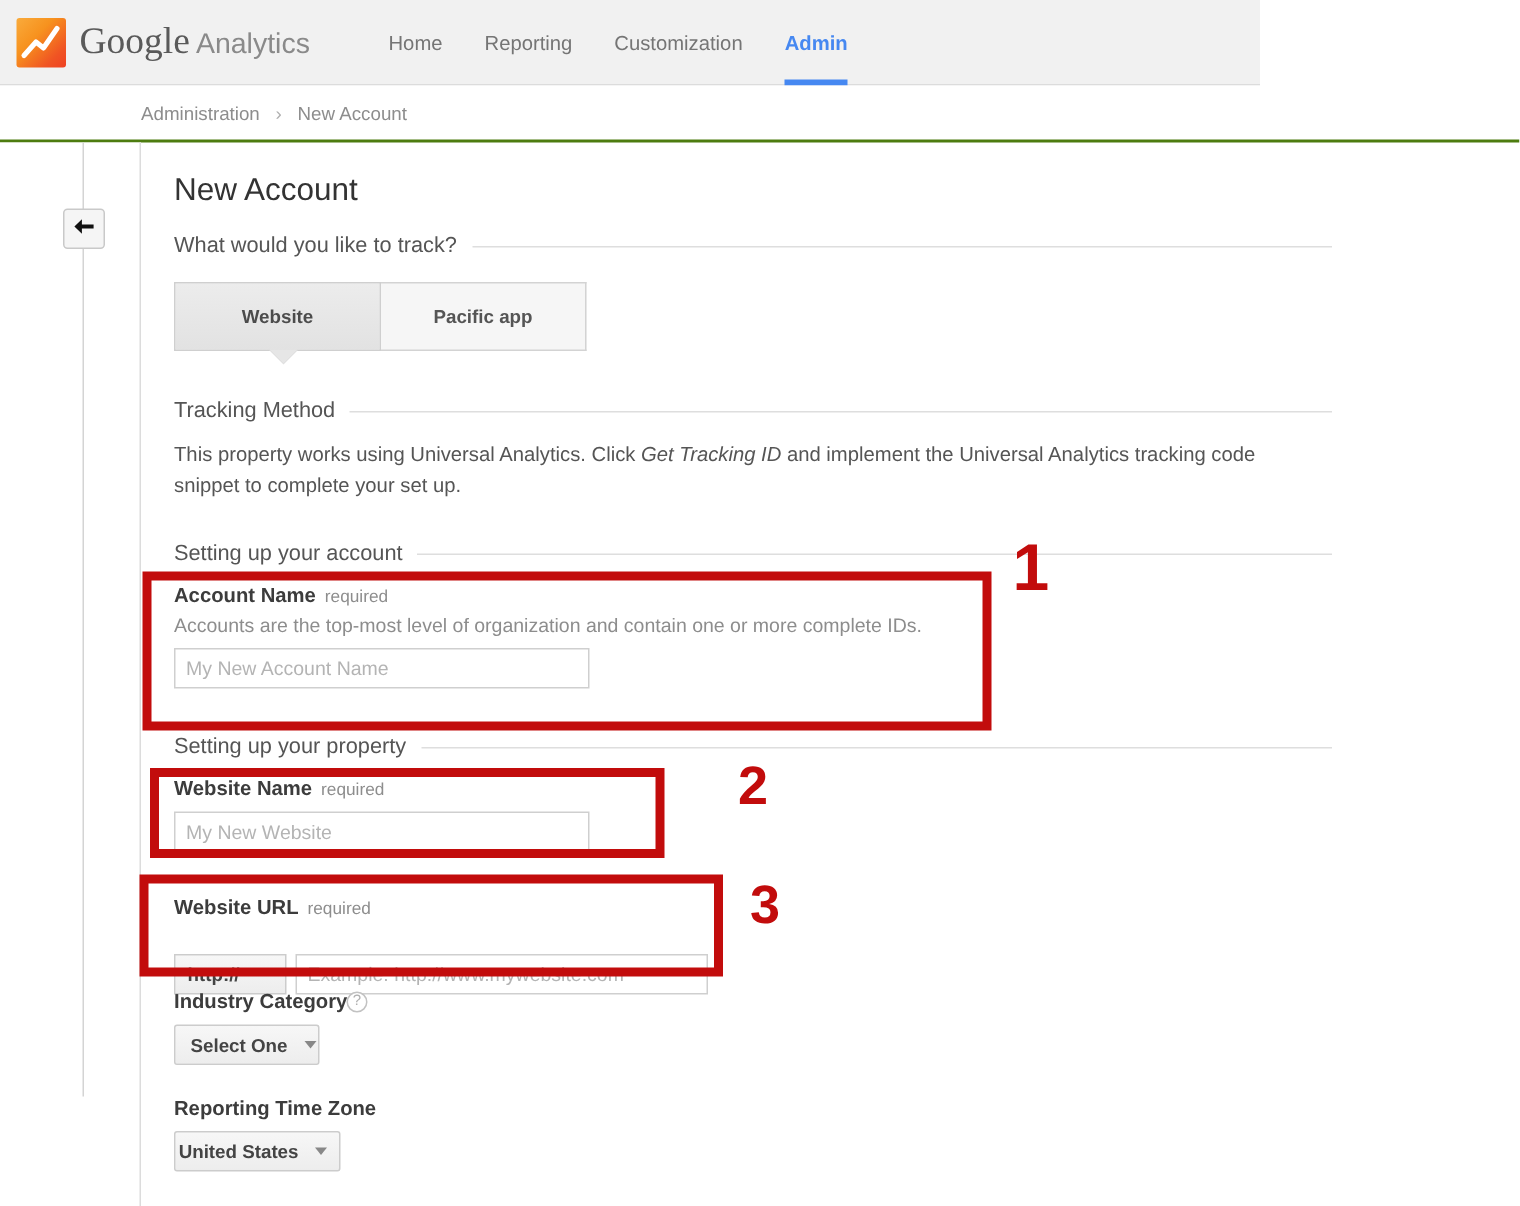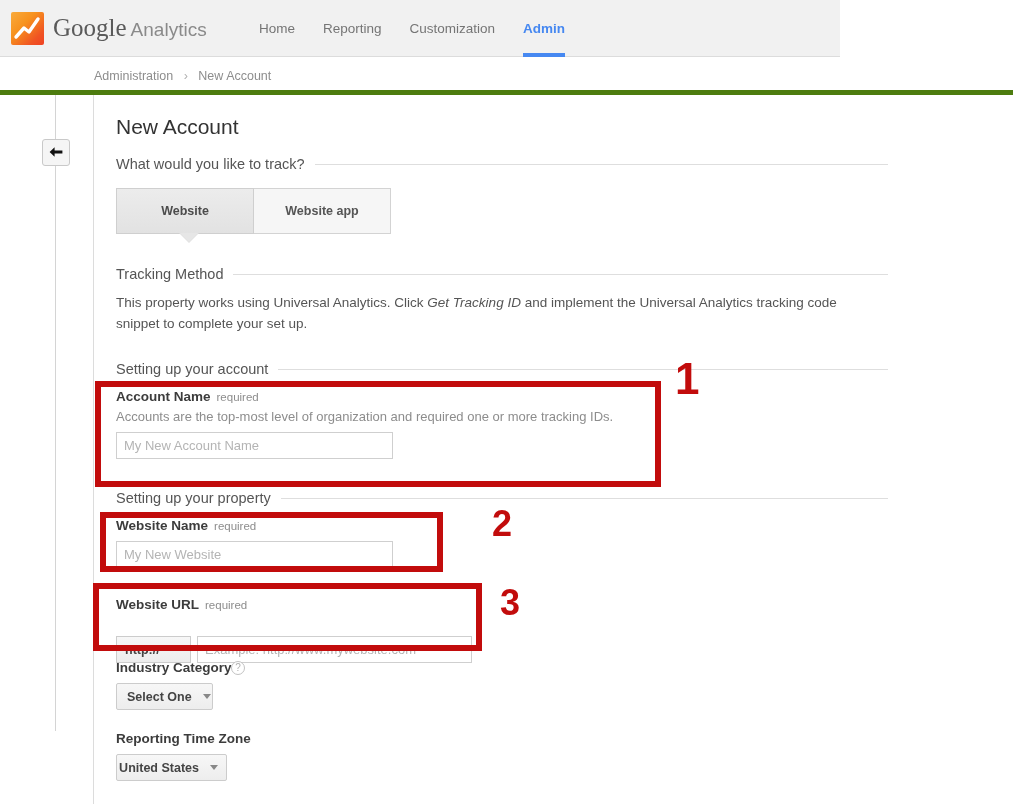--- a/index.html
+++ b/index.html
@@ -83,21 +83,21 @@
     bottom: 0;
     height: 4px;
     background: #4688f1;
   }
 
   
   #crumbbar {
     position: absolute;
     left: 0; top: 57px;
     width: 1013px; height: 38px;
-    border-bottom: 5px solid #4d7c0f;
+    border-bottom: 2px solid #4d7c0f;
     box-sizing: border-box;
     background: #fff;
   }
   #breadcrumb {
     position: absolute;
     left: 94px; top: 12px;
     font-size: 12.5px;
     color: #8d8d8d;
     white-space: nowrap;
   }
@@ -378,40 +378,40 @@
 
   <div id="page-title">New Account</div>
 
   <div class="section-head" style="top:60px">
     <span>What would you like to track?</span>
     <span class="rule"></span>
   </div>
 
   <div id="track-tabs">
     <div class="track-tab sel">Website</div>
-    <div class="track-tab unsel">Website app</div>
+    <div class="track-tab unsel">Pacific app</div>
     <div id="tab-pointer"></div>
   </div>
 
   <div class="section-head" style="top:170px">
     <span>Tracking Method</span>
     <span class="rule"></span>
   </div>
 
   <div id="tracking-body"><span>This property works using Universal Analytics. Click </span><i>Get Tracking ID</i><span> and implement the Universal Analytics tracking code snippet to complete your set up.</span></div>
 
   <div class="section-head" style="top:265px">
     <span>Setting up your account</span>
     <span class="rule"></span>
   </div>
 
   <div class="field-label" style="left:21px; top:294px">
     <span>Account Name</span><span class="req">required</span>
   </div>
-  <div class="field-help" style="left:21px; top:314px">Accounts are the top-most level of organization and required one or more tracking IDs.</div>
+  <div class="field-help" style="left:21px; top:314px">Accounts are the top-most level of organization and contain one or more complete IDs.</div>
   <input class="text-input" style="left: 21px; top: 337px; width: 277px;" type="text" placeholder="My New Account Name">
 
   <div class="section-head" style="top:394px">
     <span>Setting up your property</span>
     <span class="rule"></span>
   </div>
 
   <div class="field-label" style="left:21px; top:423px">
     <span>Website Name</span><span class="req">required</span>
   </div>

